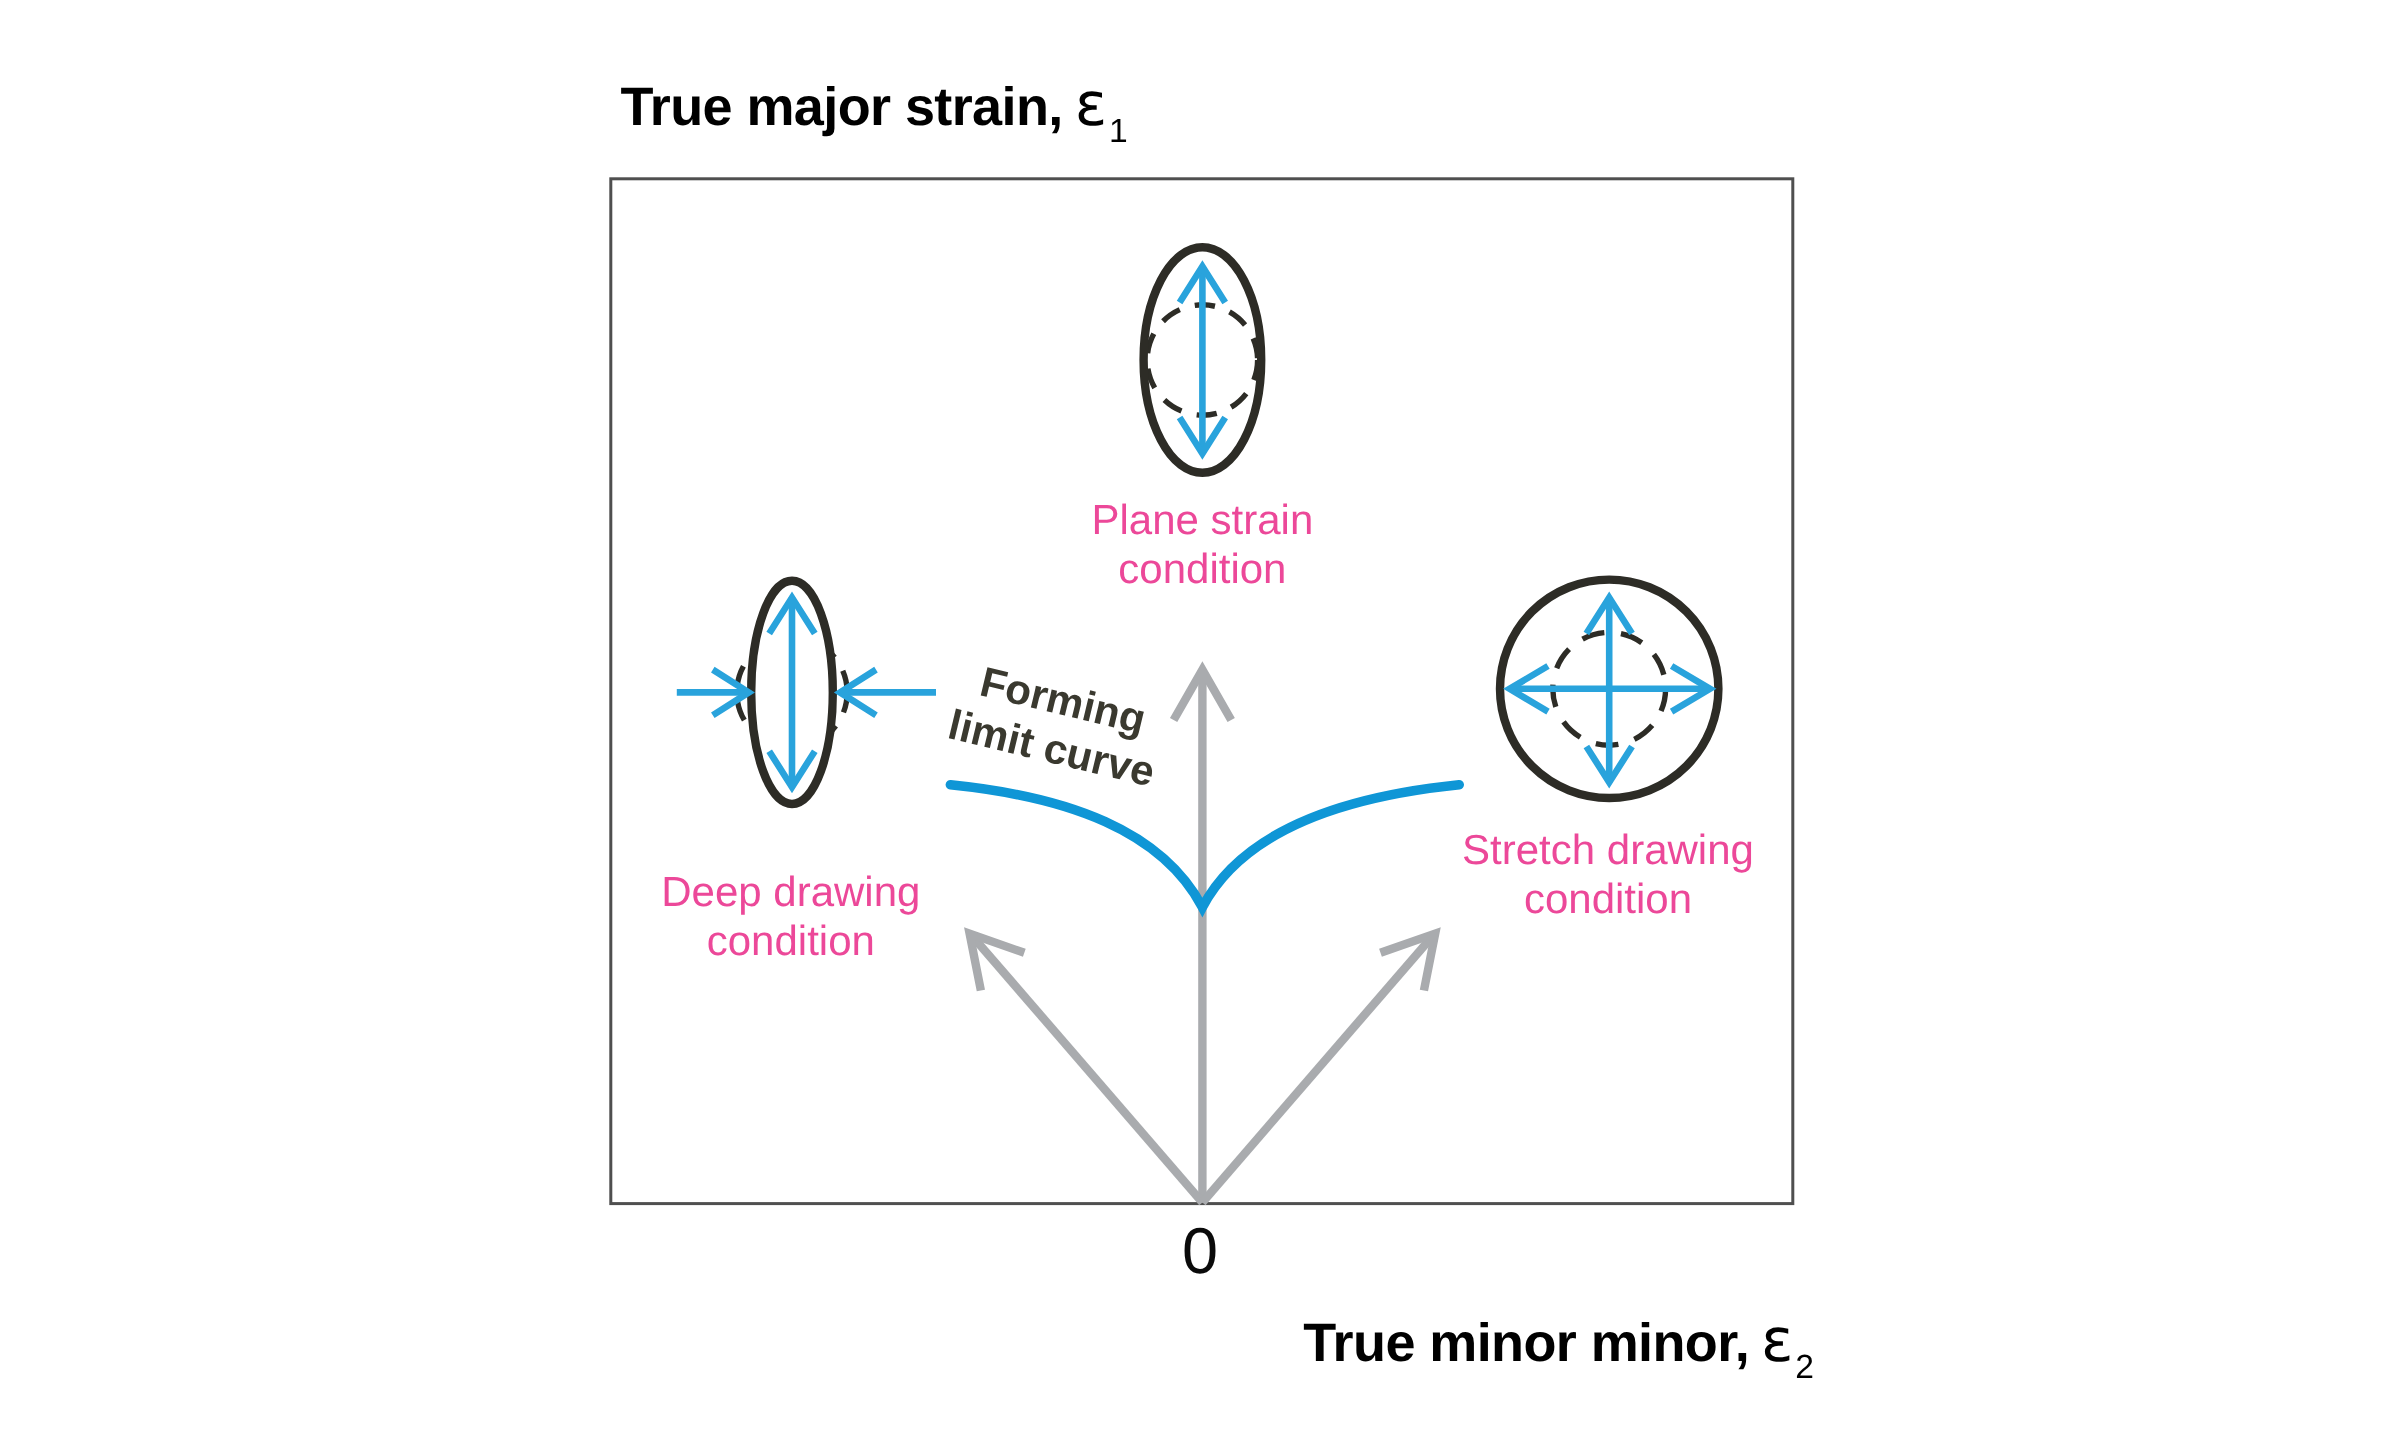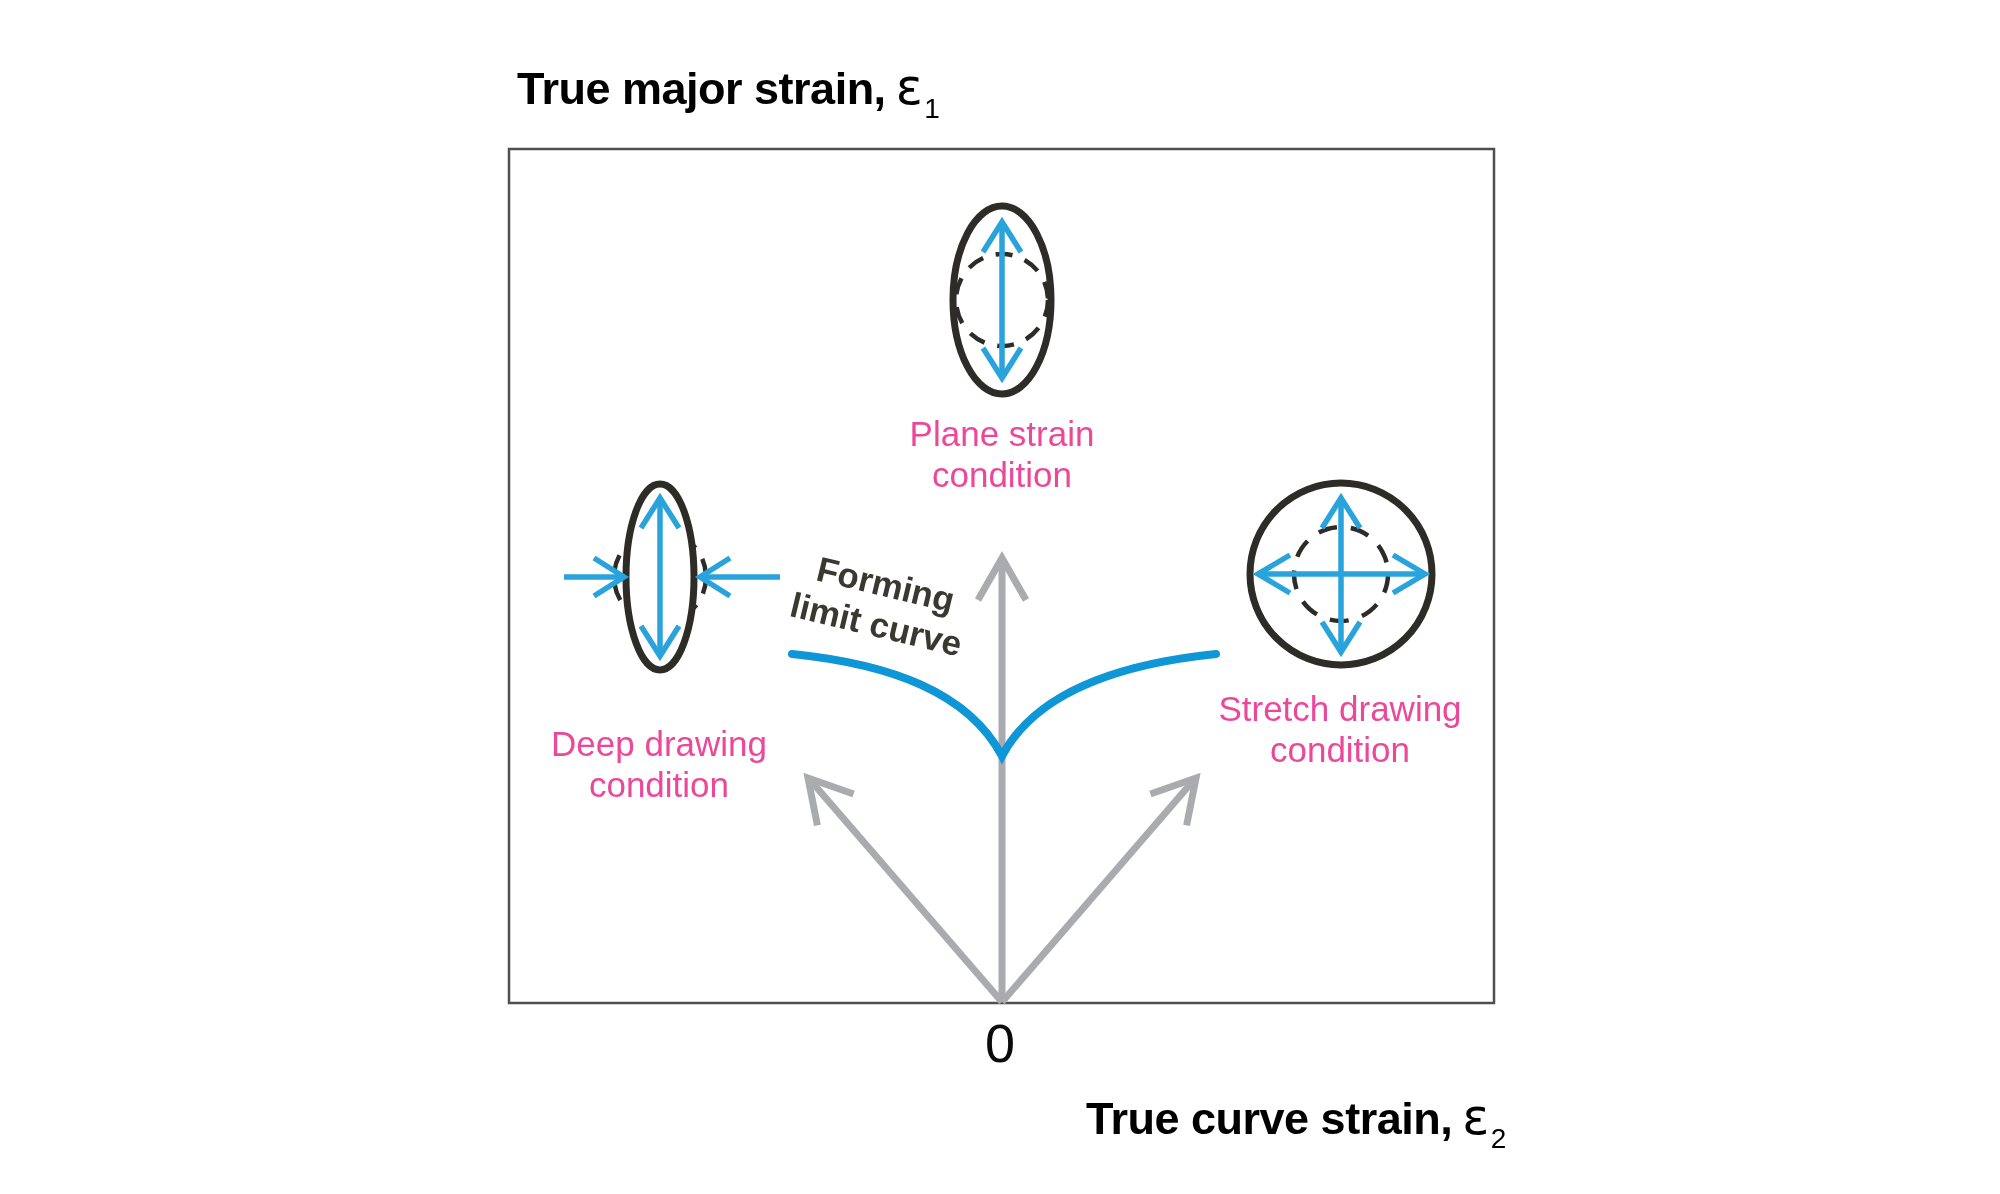--- a/index.html
+++ b/index.html
@@ -151,16 +151,16 @@
   </div>
 
   <div id="flc-label" style="left:881px; top:604px;">
     <div>Forming</div>
     <div>limit curve</div>
   </div>
 
   <div id="origin-label" style="left:1000px; top:1012px;">0</div>
 
   <div class="axis-title" style="left:1086px; top:1088px;">
-    <span>True curve strain,</span><span class="eps">ε</span><span class="sub">2</span>
+    <span>True minor minor,</span><span class="eps">ε</span><span class="sub">2</span>
   </div>
 
 </div>
 
 </body></html>

